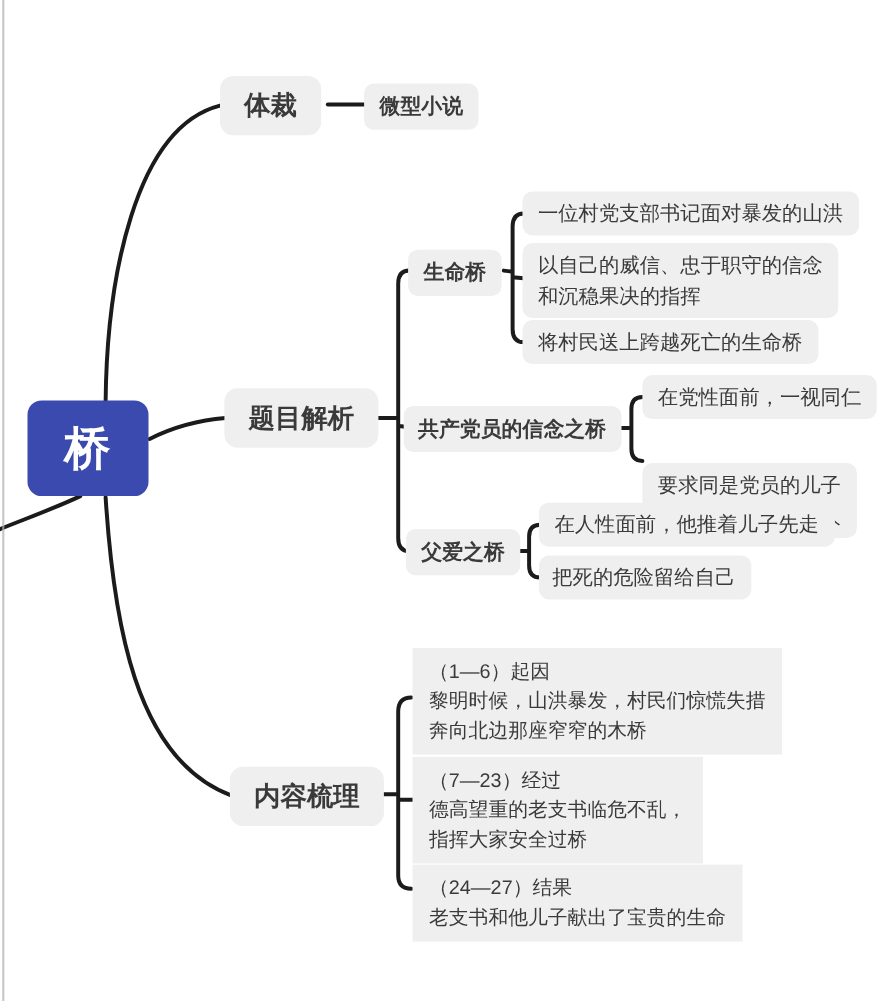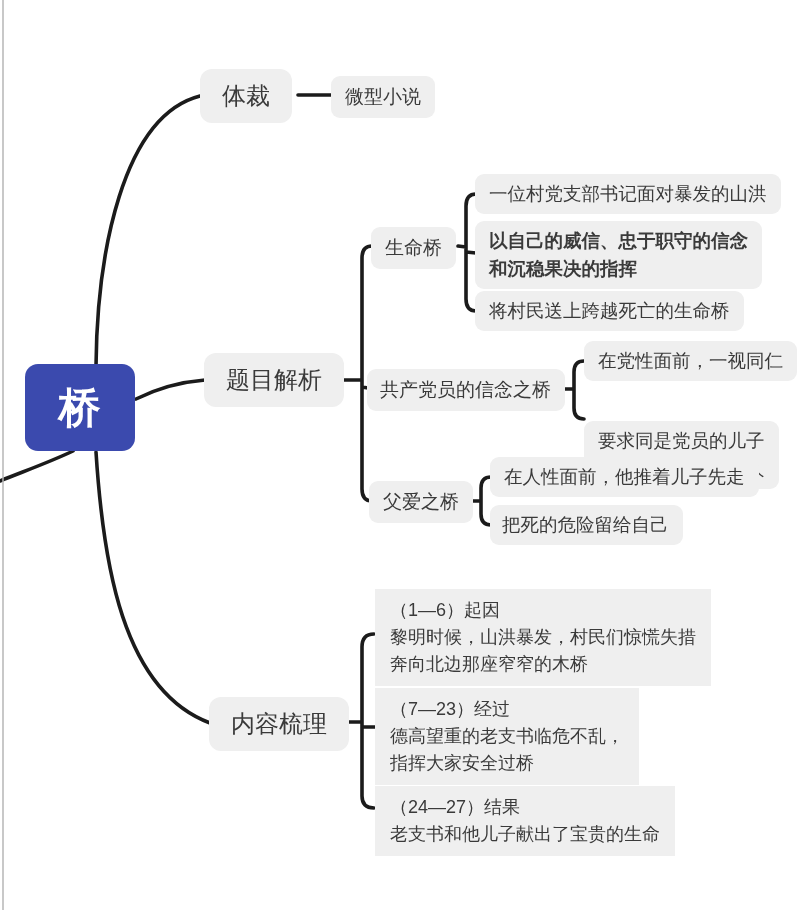--- a/index.html
+++ b/index.html
@@ -12,22 +12,22 @@
   .node{
     position:absolute;z-index:2;box-sizing:border-box;
     background:#efefef;color:#3a3a3a;border-radius:10px;
     white-space:pre-line;
   }
   .root{
     background:#3b4aae;color:#ffffff;border-radius:13px;
     width:110px;height:87px;display:flex;align-items:center;justify-content:center;
     font-size:42px;font-weight:600;letter-spacing:1px;
   }
-  .lvl1{font-size:24px;font-weight:400;padding:11px 22px;border-radius:12px;}
-  .lvl2{font-size:19px;font-weight:400;padding:8px 14px;border-radius:9px;}
+  .lvl1{font-size:24px;font-weight:700;padding:11px 22px;border-radius:12px;}
+  .lvl2{font-size:19px;font-weight:700;padding:8px 14px;border-radius:9px;}
   .leaf{font-size:18.5px;padding:6px 14px;line-height:1.5;border-radius:9px;}
   .para{font-size:18px;padding:8px 15px;line-height:1.5;border-radius:0;}
   .edge-line{position:absolute;left:2px;top:0;width:2px;height:910px;background:#b5b5b5;opacity:.75;z-index:1;}
 </style>
 </head>
 <body>
 
 <div class="edge-line"></div>
 
 <svg id="connectors" viewBox="0 0 800 910" fill="none" stroke="#1b1b1b" stroke-width="3.6" stroke-linecap="round">
@@ -55,21 +55,21 @@
 
 <div class="node root" style="left:25px;top:364px;">桥</div>
 
 <div class="node lvl1" style="left:200px;top:69px;">体裁</div>
 <div class="node lvl2" style="left:331px;top:76px;">微型小说</div>
 
 <div class="node lvl1" style="left:204px;top:353px;">题目解析</div>
 
 <div class="node lvl2" style="left:371px;top:227px;">生命桥</div>
 <div class="node leaf" style="left:475px;top:174px;">一位村党支部书记面对暴发的山洪</div>
-<div class="node leaf" style="left:475px;top:221px;font-weight:bold;">以自己的威信、忠于职守的信念
+<div class="node leaf" style="left:475px;top:221px;">以自己的威信、忠于职守的信念
 和沉稳果决的指挥</div>
 <div class="node leaf" style="left:475px;top:291px;">将村民送上跨越死亡的生命桥</div>
 
 <div class="node lvl2" style="left:367px;top:369px;padding-left:13px;">共产党员的信念之桥</div>
 <div class="node leaf" style="left:584px;top:341px;">在党性面前，一视同仁</div>
 <div class="node leaf" style="left:584px;top:385px;margin-top:36px;">要求同是党员的儿子
 把生的希望让给别人</div>
 
 <div class="node lvl2" style="left:369px;top:481px;">父爱之桥</div>
 <div class="node leaf" style="left:490px;top:457px;">在人性面前，他推着儿子先走</div>

